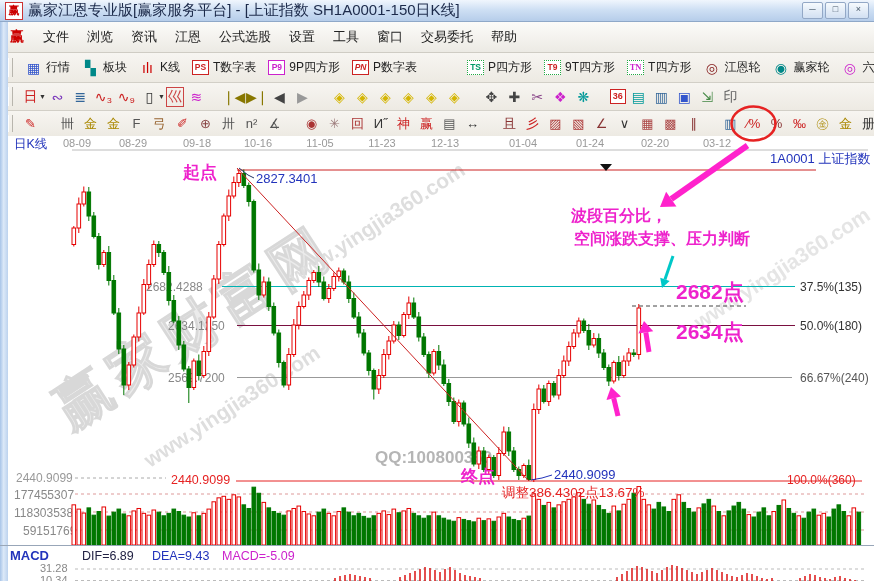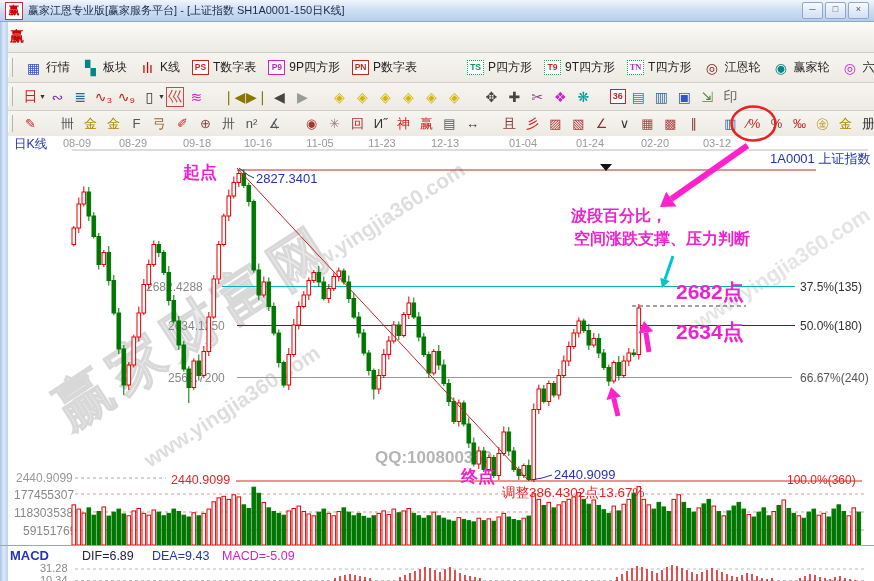--- a/index.html
+++ b/index.html
@@ -2,21 +2,21 @@
 <html><head>
 <meta charset="utf-8">
 <style>
   html,body{margin:0;padding:0;}
   body{width:874px;height:581px;overflow:hidden;position:relative;background:#fff;
        font-family:"Liberation Sans","DejaVu Sans",sans-serif;}
   .titlebar{height:22px;background:linear-gradient(#f0f6fd,#cfe0f4 45%,#b6cdea);
     border-bottom:1px solid #8fa8c8;display:flex;align-items:center;padding:0 5px;box-sizing:border-box;}
   .app-ico{width:16px;height:16px;background:#fff;border:1px solid #c33;color:#c00;font-weight:bold;
     font-size:11px;line-height:14px;text-align:center;margin-right:5px;flex:none;}
-  .title-text{font-size:11px;color:#1c2a4a;white-space:nowrap;}
+  .title-text{font-size:15px;color:#1c2a4a;white-space:nowrap;}
   .win-controls{margin-left:auto;display:flex;gap:2px;}
   .win-btn{width:19px;height:15px;background:linear-gradient(#f6fafd,#d2e0f2);border:1px solid #93a8c6;
     border-radius:2px;font-size:9px;line-height:13px;text-align:center;color:#456;}
   .menubar{height:30px;background:linear-gradient(#fcfbf9,#ecead4 98%,#eceae4);background:linear-gradient(#fcfbf9,#eceae4);
     border-bottom:1px solid #cfccc4;display:flex;align-items:center;padding:0 6px;}
   .menu-logo{color:#c00;font-weight:bold;font-size:14px;margin:0 10px 0 4px;}
   .menu-item{font-size:13px;color:#222;padding:3px 9px;}
   .toolbar{background:linear-gradient(#f7f5f1,#edeae3);border-bottom:1px solid #d2cfc7;
     display:flex;align-items:center;padding:0 2px 0 6px;box-sizing:border-box;overflow:hidden;white-space:nowrap;}
   .tb1{height:30px;}.tb2{height:28px;}.tb3{height:26px;}
@@ -44,20 +44,32 @@
   <span class="title-text">赢家江恩专业版[赢家服务平台] - [上证指数  SH1A0001-150日K线]</span>
   <span class="win-controls">
     <span class="win-btn">─</span>
     <span class="win-btn">□</span>
     <span class="win-btn">×</span>
   </span>
 </div>
 
 <div class="menubar">
   <span class="menu-logo">赢</span>
+  <span id="menu-items" style="display:flex">
+      <span class="menu-item">文件</span>
+      <span class="menu-item">浏览</span>
+      <span class="menu-item">资讯</span>
+      <span class="menu-item">江恩</span>
+      <span class="menu-item">公式选股</span>
+      <span class="menu-item">设置</span>
+      <span class="menu-item">工具</span>
+      <span class="menu-item">窗口</span>
+      <span class="menu-item">交易委托</span>
+      <span class="menu-item">帮助</span>
+    </span>
 </div>
 
 <div class="toolbar tb1">
   <span class="grip"></span>
   <span id="toolbar-main-items" style="display:flex;align-items:center">
       <span class="tb1-item">
         <span class="tb-glyph" style="color: rgb(51, 85, 204);">▦</span>
         <span class="tb-label">行情</span>
       </span>
       <span class="tb1-item">
@@ -70,21 +82,21 @@
       </span>
       <span class="tb1-item">
         <span class="tb-badge" style="color: rgb(204, 34, 34); border-color: rgb(204, 34, 34);">PS</span>
         <span class="tb-label">T数字表</span>
       </span>
       <span class="tb1-item">
         <span class="tb-badge" style="color: rgb(204, 34, 204); border-color: rgb(204, 34, 204);">P9</span>
         <span class="tb-label">9P四方形</span>
       </span>
       <span class="tb1-item">
-        <span class="tb-badge" style="color: rgb(204, 34, 34); border-color: rgb(204, 34, 34);">PN</span>
+        <span class="tb-badge" style="color: rgb(204, 34, 34); border-color: rgb(204, 34, 34); font-style: italic;">PN</span>
         <span class="tb-label">P数字表</span>
       </span>
       <span class="tb1-item">
         <span class="tb-badge dotted" style="color: rgb(0, 153, 102); border-color: rgb(34, 170, 68); margin-left: 38px;">TS</span>
         <span class="tb-label">P四方形</span>
       </span>
       <span class="tb1-item">
         <span class="tb-badge dotted" style="color: rgb(204, 34, 34); border-color: rgb(34, 170, 68);">T9</span>
         <span class="tb-label">9T四方形</span>
       </span>

